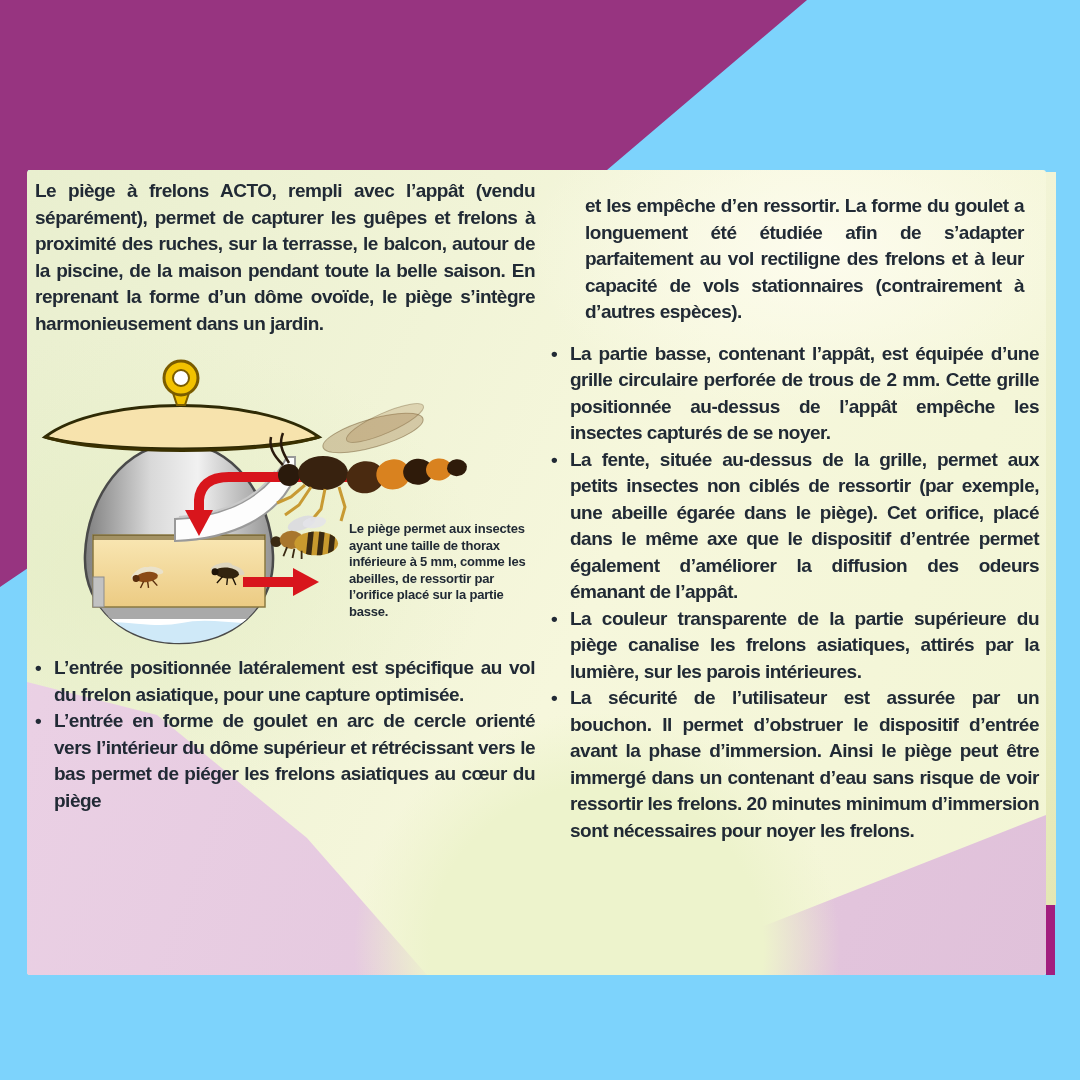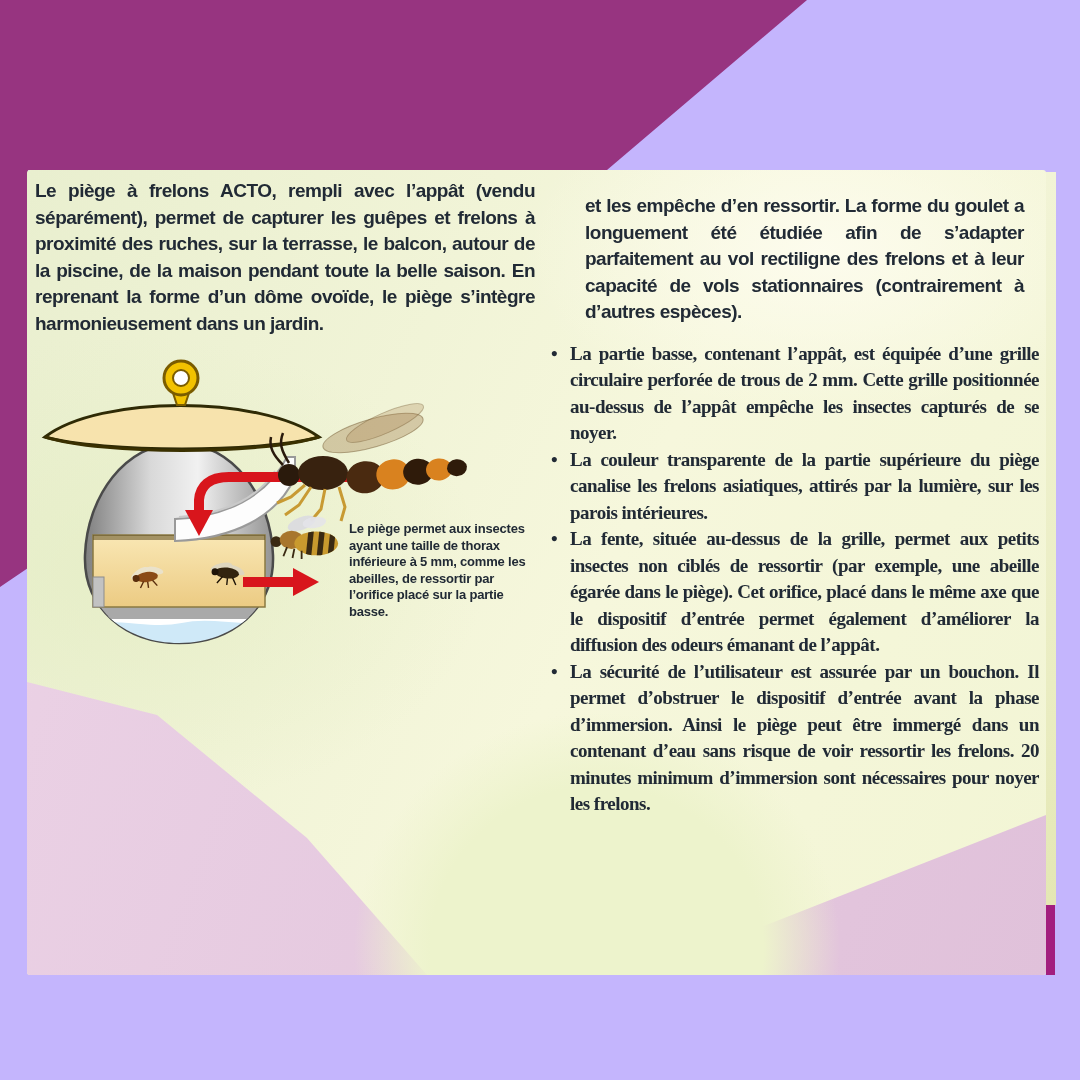--- a/index.html
+++ b/index.html
@@ -1,16 +1,16 @@
 <!DOCTYPE html>
 <html><head>
 <meta charset="utf-8">
 <style>
   html,body{margin:0;padding:0;background:#ffffff;}
-  .page{position:relative;width:1080px;height:1080px;overflow:hidden;background:#c4b5fd;
+  .page{position:relative;width:1080px;height:1080px;overflow:hidden;background:#7dd3fc;
         font-family:"Liberation Sans", sans-serif;}
   
   .purple-frame{position:absolute;inset:0;background:#973480;
     clip-path:polygon(0 0,807px 0,607px 170px,28px 170px,28px 568px,0 587px);}
   
   .edge-strip{position:absolute;left:1046px;top:172px;width:10px;height:733px;
     background:linear-gradient(180deg,#f2f4d6 0%,#eaedc2 70%,#e4e7b4 100%);}
   .edge-strip-magenta{position:absolute;left:1046px;top:905px;width:9px;height:70px;background:#a21e7e;}
   
   .panel{position:absolute;left:27px;top:170px;width:1019px;height:805px;overflow:hidden;
@@ -26,21 +26,21 @@
     clip-path:polygon(612px 805px,1019px 645px,1019px 805px);}
   .green-blob{left:250px;top:468px;width:640px;height:620px;border-radius:50%;
     background:radial-gradient(closest-side,#edf3cc 0%,#edf3cc 52%,rgba(237,243,204,0) 76%);}
   
   .col{position:absolute;top:8px;color:#212a35;font-size:19px;line-height:26.5px;
        font-weight:bold;letter-spacing:-0.5px;text-align:justify;}
   .col-left{left:8px;width:500px;}
   .col-right{left:524px;width:488px;}
   .col p{margin:0 0 14px 0;}
   .col p.cont{margin:15px;padding-left:19px;}
-  .col ul{list-style:none;margin:0;padding:0;font-family:Liberation Serif, serif;}
+  .col ul{list-style:none;margin:0;padding:0;}
   .col li{position:relative;padding-left:19px;}
   .col li::before{content:"\2022";position:absolute;left:0;top:0;}
   
   .illustration{position:relative;width:100%;height:302px;margin:2px 0 2px 0;text-align:left;}
   .trap-svg{position:absolute;left:-6px;top:0;}
   .hornet-svg{position:absolute;left:226px;top:42px;}
   .bee-svg{position:absolute;left:232px;top:158px;}
   .caption{position:absolute;left:314px;top:170px;width:190px;font-size:13px;line-height:16.5px;
     font-weight:bold;letter-spacing:-0.2px;color:#212a35;text-align:left;}
 </style>
@@ -161,26 +161,28 @@
             <rect x="56" y="20" width="6" height="32" fill="#3a2a12" transform="rotate(6 59 36)"></rect>
             <rect x="68" y="20" width="6" height="32" fill="#3a2a12" transform="rotate(6 71 36)"></rect>
           </g>
           <path d="M22,40 L18,50 M30,42 L28,52 M38,44 L38,53" stroke="#3a2a12" stroke-width="2" fill="none"></path>
         </svg>
 
         <div class="caption">Le piège permet aux insectes ayant une taille de thorax inférieure à 5 mm, comme les abeilles, de ressortir par l’orifice placé sur la partie basse.</div>
       </div>
 
       <ul>
+        <li>L’entrée positionnée latéralement est spécifique au vol du frelon asiatique, pour une capture optimisée.</li>
+        <li>L’entrée en forme de goulet en arc de cercle orienté vers l’intérieur du dôme supérieur et rétrécissant vers le bas permet de piéger les frelons asiatiques au cœur du piège</li>
       </ul>
     </div>
 
     <div class="col col-right">
       <p class="cont">et les empêche d’en ressortir. La forme du goulet a longuement été étudiée afin de s’adapter parfaitement au vol rectiligne des frelons et à leur capacité de vols stationnaires (contrairement à d’autres espèces).</p>
       <ul>
         <li>La partie basse, contenant l’appât, est équipée d’une grille circulaire perforée de trous de 2 mm. Cette grille positionnée au-dessus de l’appât empêche les insectes capturés de se noyer.</li>
+        <li>La fente, située au-dessus de la grille, permet aux petits insectes non ciblés de ressortir (par exemple, une abeille égarée dans le piège). Cet orifice, placé dans le même axe que le dispositif d’entrée permet également d’améliorer la diffusion des odeurs émanant de l’appât.</li>
         <li>La couleur transparente de la partie supérieure du piège canalise les frelons asiatiques, attirés par la lumière, sur les parois intérieures.</li>
-        <li>La fente, située au-dessus de la grille, permet aux petits insectes non ciblés de ressortir (par exemple, une abeille égarée dans le piège). Cet orifice, placé dans le même axe que le dispositif d’entrée permet également d’améliorer la diffusion des odeurs émanant de l’appât.</li>
         <li>La sécurité de l’utilisateur est assurée par un bouchon. Il permet d’obstruer le dispositif d’entrée avant la phase d’immersion. Ainsi le piège peut être immergé dans un contenant d’eau sans risque de voir ressortir les frelons. 20 minutes minimum d’immersion sont nécessaires pour noyer les frelons.</li>
       </ul>
     </div>
   </div>
 </div>
 
 </body></html>

